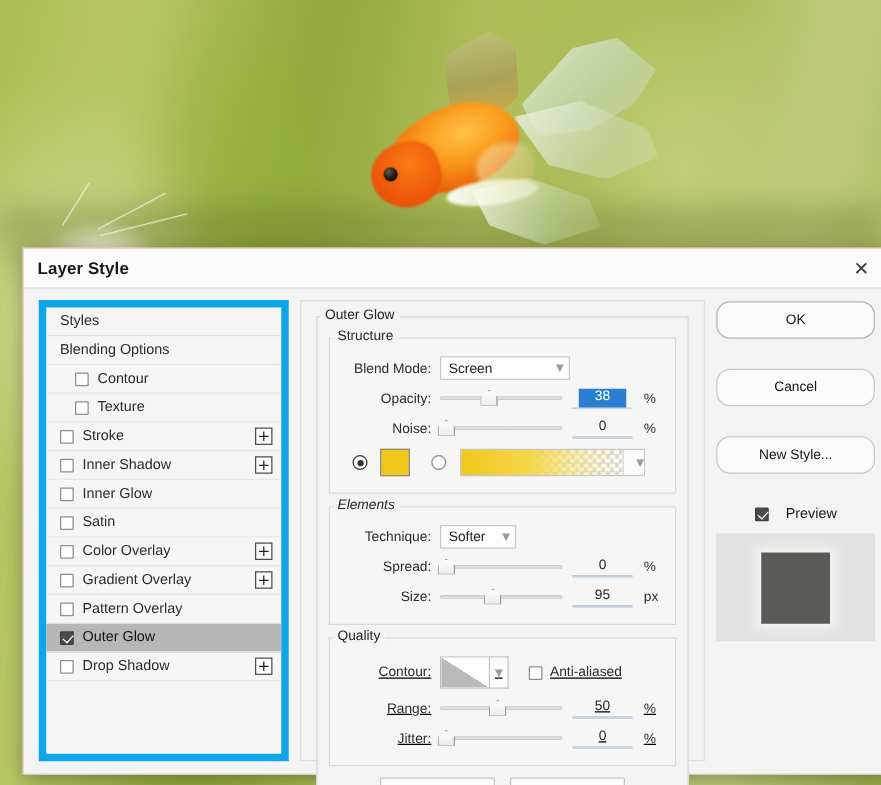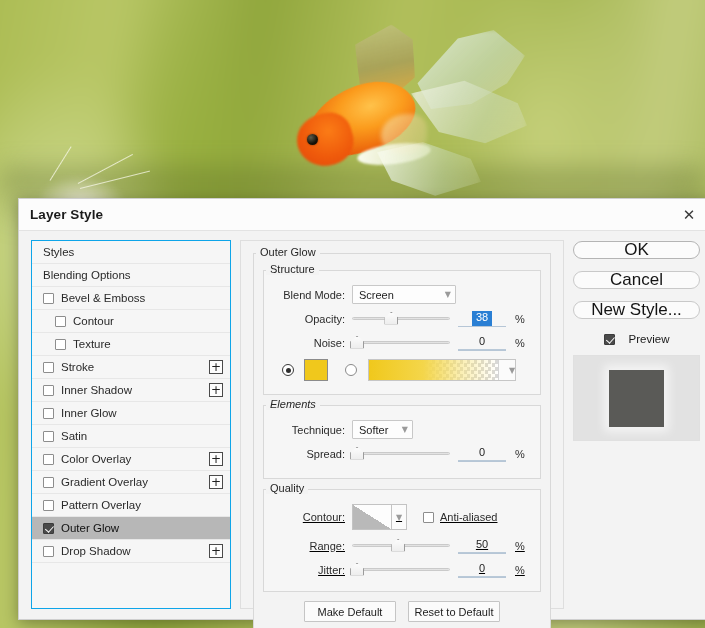--- a/index.html
+++ b/index.html
@@ -111,21 +111,21 @@
 
   .dialog-body {
     position: absolute; left: 0; right: 0; top: 31px; bottom: 0;
     background: #f3f3f3;
     border-top: 1px solid #e3e3e3;
     display: flex; padding: 9px 10px 10px 12px; gap: 9px;
   }
 
   
   .sidebar {
-    width: 200px; background: #f6f6f6; border: 1px solid #0ea5e9;
+    width: 200px; background: #f6f6f6; border: 6px solid #0ea5e9;
     display: flex; flex-direction: row;
   }
   .style-list { flex: 1; }
   .srow {
     height: 23px; display: flex; align-items: center;
     border-bottom: 1px solid #e7e7e7; padding-left: 11px;
     font-size: 11.5px; color: #2a2a2a; cursor: pointer; position: relative;
   }
   .srow.selected { background: #b7b7b7; color: #111; }
   .srow.header { padding-left: 11px; }
@@ -211,21 +211,21 @@
   .thumb::after {
     content:""; position:absolute; inset:0;
     clip-path: polygon(50% 0%, 100% 46%, 100% 100%, 0 100%, 0 46%);
     border: 1px solid #9b9b9b;
   }
 
   .numfield {
     font-size: 11px; color: #1d1d1d; border-bottom: 1px solid #b9c9d8;
     height: 15px; text-align: center; background: transparent; width: 48px; cursor: text;
   }
-  .numfield.sel { background: #2a7fd4; color: #fff; width: 20px; border-bottom: none; }
+  .numfield.sel { background: #2a7fd4; color: #fff; width: 38px; border-bottom: none; }
   .numwrap { width: 48px; border-bottom: 1px solid #b6c6d6; display:flex; align-items:center; justify-content:center; height:16px; margin-left: 8px;}
   .unit { font-size: 11px; color: #303030; margin-left: 9px; }
 
   
   .radio { width: 12px; height: 12px; border-radius: 50%; border: 1px solid #8a8a8a; background: #fff;
            position: relative; flex: 0 0 auto; cursor: pointer; }
   .radio.on { border-color: #3a3a3a; border-width: 1.5px; }
   .radio.on::after { content:""; position:absolute; left:2.5px; top:2.5px; width:5px; height:5px;
                      border-radius:50%; background:#2f2f2f; }
 
@@ -254,23 +254,23 @@
   .defbtns { display: flex; gap: 12px; justify-content: center; margin-top: 9px; }
   .defbtn {
     min-width: 92px; height: 21px; border: 1px solid #c5c5c5; background: #fbfbfb;
     font-size: 11px; color: #1d1d1d; display:flex; align-items:center; justify-content:center;
     border-radius: 1px; cursor: pointer;
   }
 
   
   .right { width: 127px; display: flex; flex-direction: column; align-items: stretch; padding-top: 1px; }
   .pbtn {
-    height: 18px; border: 1px solid #c9c9c9; border-radius: 11px; background: #fbfbfb;
-    font-size: 17px; color: #141414; display: flex; align-items: center; justify-content: center;
-    margin-bottom: 12px; cursor: pointer;
+    height: 30px; border: 1px solid #c9c9c9; border-radius: 11px; background: #fbfbfb;
+    font-size: 11px; color: #141414; display: flex; align-items: center; justify-content: center;
+    margin-bottom: 24px; cursor: pointer;
   }
   .pbtn.primary { border-color: #b4b4b4; }
   .preview-row { display: flex; align-items: center; justify-content: center; gap: 7px; margin: 2px 0 10px 0; }
   .preview-row .lblp { font-size: 11.5px; color: #191919; }
   .preview-thumb {
     height: 86px; border: 1px solid #e0e0e0; background: #e2e2e2;
     display: flex; align-items: center; justify-content: center;
   }
   .preview-inner {
     width: 55px; height: 57px; background: #5a5a57;
@@ -313,24 +313,20 @@
       <div class="style-list">
 
         <div class="srow header">
           <span>Styles</span>
         </div>
 
         <div class="srow header">
           <span>Blending Options</span>
         </div>
 
-        <div class="srow">
-          <span class="cb"></span>
-          <span>Bevel &amp; Emboss</span>
-        </div>
 
         <div class="srow indent">
           <span class="cb"></span>
           <span>Contour</span>
         </div>
 
         <div class="srow indent">
           <span class="cb"></span>
           <span>Texture</span>
         </div>
@@ -458,20 +454,31 @@
             <div class="slider" style="width:98px;">
               <div class="track"></div>
               <div class="thumb" style="left:-2%;"></div>
             </div>
             <div class="numwrap">
               <span class="numfield">0</span>
             </div>
             <span class="unit">%</span>
           </div>
 
+          <div class="row" style="margin-bottom:0;">
+            <span class="lbl lbl-w">Size:</span>
+            <div class="slider" style="width:98px;">
+              <div class="track"></div>
+              <div class="thumb" style="left:36%;"></div>
+            </div>
+            <div class="numwrap">
+              <span class="numfield">95</span>
+            </div>
+            <span class="unit">px</span>
+          </div>
         </div>
 
         <div class="fieldset" style="margin-bottom:0;text-decoration:underline;">
           <span class="grouplabel" style="background:#f3f3f3;">Quality</span>
 
           <div class="row" style="height:28px;">
             <span class="lbl lbl-w">Contour:</span>
             <span class="contour-thumb"></span>
             <span class="contour-dd">
                 <span class="chev" style="margin-left:0;">▼</span>

